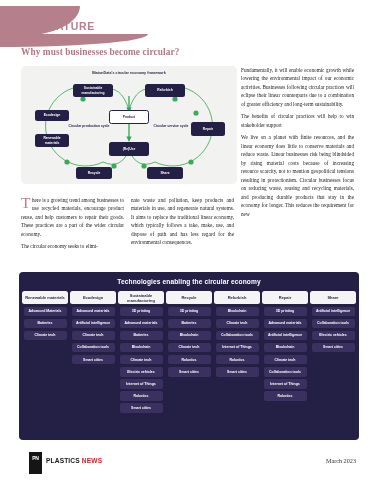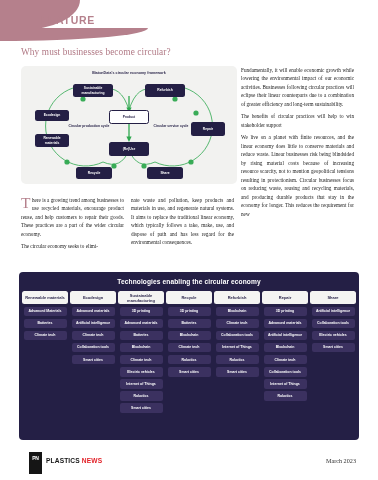--- a/index.html
+++ b/index.html
@@ -5,21 +5,21 @@
   * { box-sizing: border-box; margin: 0; padding: 0; }
   html, body {
     width: 378px; height: 480px;
     background: #ffffff;
     font-family: "Liberation Sans", sans-serif;
     overflow: hidden;
   }
   .page { position: relative; width: 378px; height: 480px; background:#fff; }
 
   
-  .masthead { position:absolute; left:0; top:0; width:368px; height:42px; }
+  .masthead { position:absolute; left:0; top:6px; width:368px; height:42px; }
   .swoosh-block { position:absolute; left:0; top:0; width:34px; height:40px; background:#b5808c; }
   .swoosh-curve {
     position:absolute; left:20px; top:0px; width:60px; height:30px;
     background:#b5808c;
     border-bottom-right-radius: 60px 30px;
   }
   .swoosh-tail {
     position:absolute; left:0px; top:28px; width:148px; height:13px;
     background:#b5808c;
     border-bottom-right-radius: 148px 13px;
@@ -27,21 +27,21 @@
   .masthead-label {
     position:absolute; left:41px; top:14px;
     font-size:10.5px; font-weight:bold; letter-spacing:.75px;
     color:#b5808c;
     font-family:"Liberation Sans", sans-serif;
   }
 
   
   .section-heading {
     position:absolute; left:21px; top:47px;
-    font-size:9.3px; font-weight:normal; color:#b07884;
+    font-size:9.3px; font-weight:bold; color:#b07884;
     font-family:"Liberation Serif", serif;
     letter-spacing:.1px;
   }
 
   
   .figure {
     position:absolute; left:21px; top:66px; width:216px; height:118px;
     background:#f2f2f0; border-radius:5px; overflow:hidden;
   }
   .fig-title {

